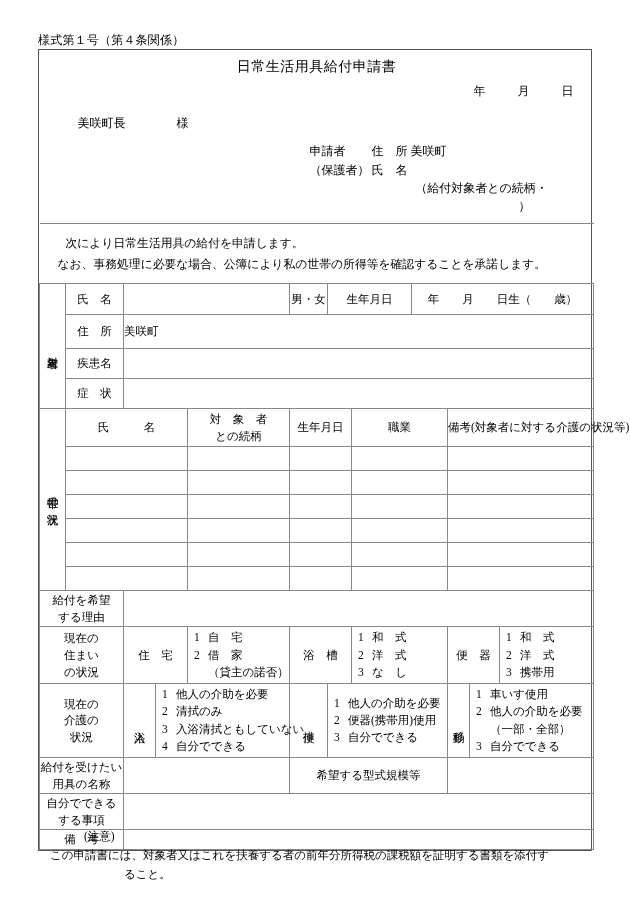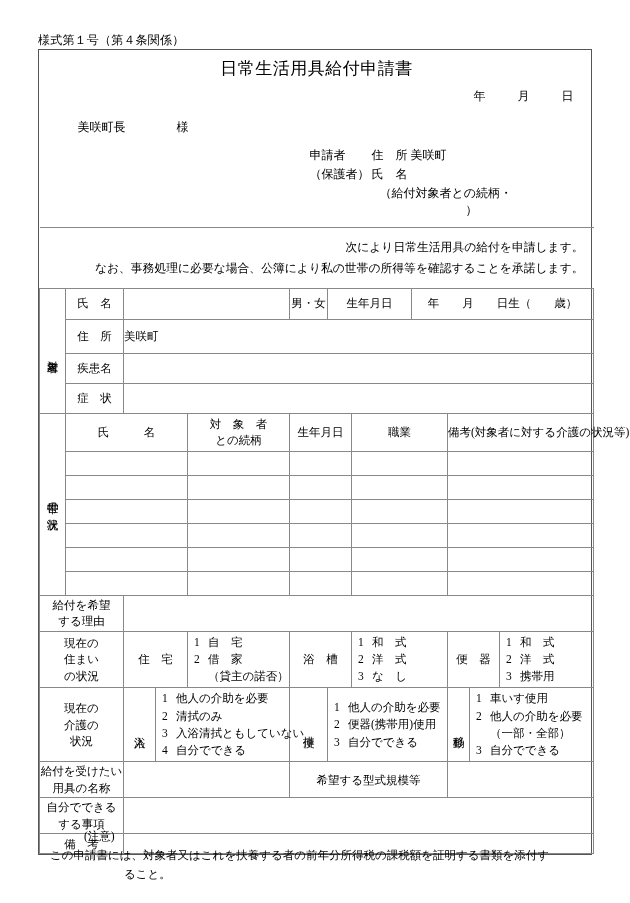--- a/index.html
+++ b/index.html
@@ -57,21 +57,21 @@
   .pad { padding: 3px 6px; }
   .c { text-align: center; }
   .nowrap { white-space: nowrap; }
 
   
   .head {
     padding: 7px 10px 8px 10px;
   }
   .head .title {
     text-align: center;
-    font-size: 17px;
+    font-size: 14px;
     letter-spacing: 0.5px;
     margin-bottom: 6px;
   }
   .head .dateline {
     text-align: right;
     padding-right: 10px;
     font-size: 12px;
     margin-bottom: 14px;
   }
   .head .dateline span { display: inline-block; }
@@ -84,20 +84,21 @@
   .head .applicant {
     margin-left: 260px;
     font-size: 12px;
     line-height: 1.55;
   }
   .head .applicant .lbl { display: inline-block; width: 62px; }
   .head .rel {
     margin-left: 330px;
     font-size: 12px;
     margin-top: 1px;
+    text-align: center;
   }
   .head .rel .paren-end { display: inline-block; margin-left: 86px; }
 
   
   .decl {
     padding: 9px 10px 9px 18px;
     font-size: 11.8px;
     line-height: 1.75;
   }
   .decl div:first-child { margin-left: 8px; }
@@ -206,21 +207,21 @@
               </div>
             </div>
             <div class="rel">
               <span>（給付対象者との続柄・</span><span class="paren-end">）</span>
             </div>
           </div>
         </td>
       </tr>
 
       <tr>
-        <td colspan="13" class="noborder" style="border-bottom:1px solid #888888 !important;text-align:right;">
+        <td colspan="13" class="noborder" style="border-bottom:1px solid #888888 !important;">
           <div class="decl">
             <div>次により日常生活用具の給付を申請します。</div>
             <div>なお、事務処理に必要な場合、公簿により私の世帯の所得等を確認することを承諾します。</div>
           </div>
         </td>
       </tr>
 
       <tr style="height:31px">
         <td rowspan="4" class="vcell">
           <span class="vert">対象者</span>

